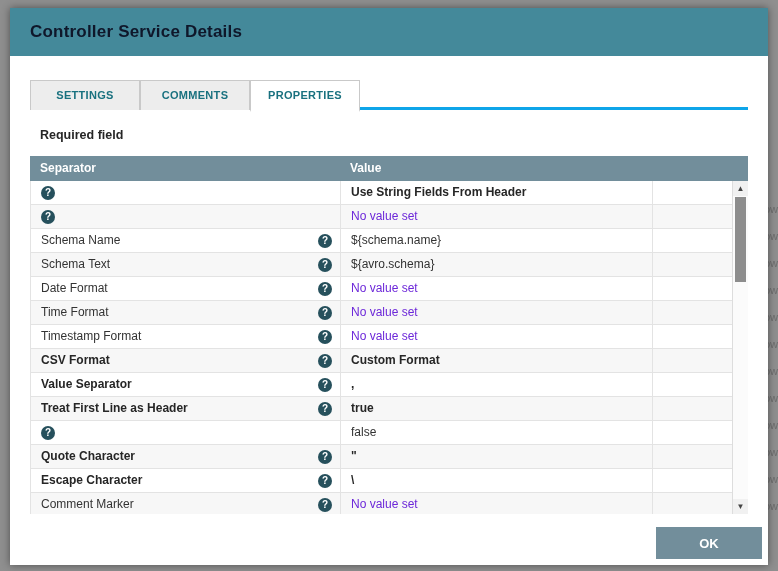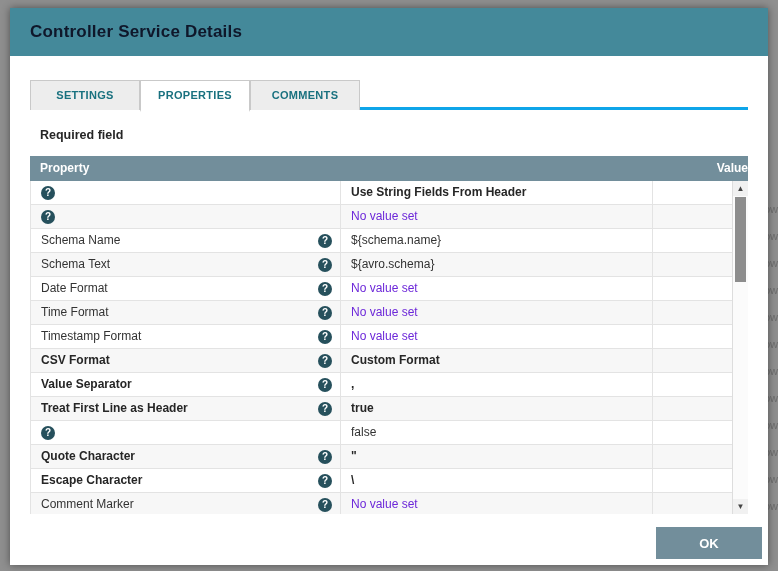--- a/index.html
+++ b/index.html
@@ -66,21 +66,21 @@
   .props-table { width:718px; }
 
   .table-header {
     display:flex;
     background:#728e9b;
     color:#ffffff;
     font-size:12px; font-weight:bold;
     height:25px; line-height:25px;
   }
   .th-property { width:310px; padding-left:10px; }
-  .th-value { flex:1; padding-left:10px;text-align:right; }
+  .th-value { flex:1; padding-left:10px; }
 
   .table-body-wrap {
     position:relative;
     height:333px;
     overflow:hidden;
     border-left:1px solid #e3e3e3;
   }
   .table-body { width:702px; }
 
   .row {
@@ -166,29 +166,29 @@
 <div class="dialog">
 
   <div class="dialog-header">
     <span>Controller Service Details</span>
   </div>
 
   <div class="dialog-body">
 
     <div class="tab-bar">
       <div class="tab">SETTINGS</div>
+      <div class="tab">COMMENTS</div>
       <div class="tab active">PROPERTIES</div>
-      <div class="tab">COMMENTS</div>
     </div>
 
     <div class="required-label">Required field</div>
 
     <div class="props-table">
       <div class="table-header">
-        <div class="th-property">Property</div>
+        <div class="th-property">Separator</div>
         <div class="th-value">Value</div>
       </div>
 
       <div class="table-body-wrap">
         <div class="table-body" id="table-body">
   <div class="row required">
     <div class="cell prop-cell">
       <span class="help-icon">?</span>
     </div>
     <div class="cell value-cell">

